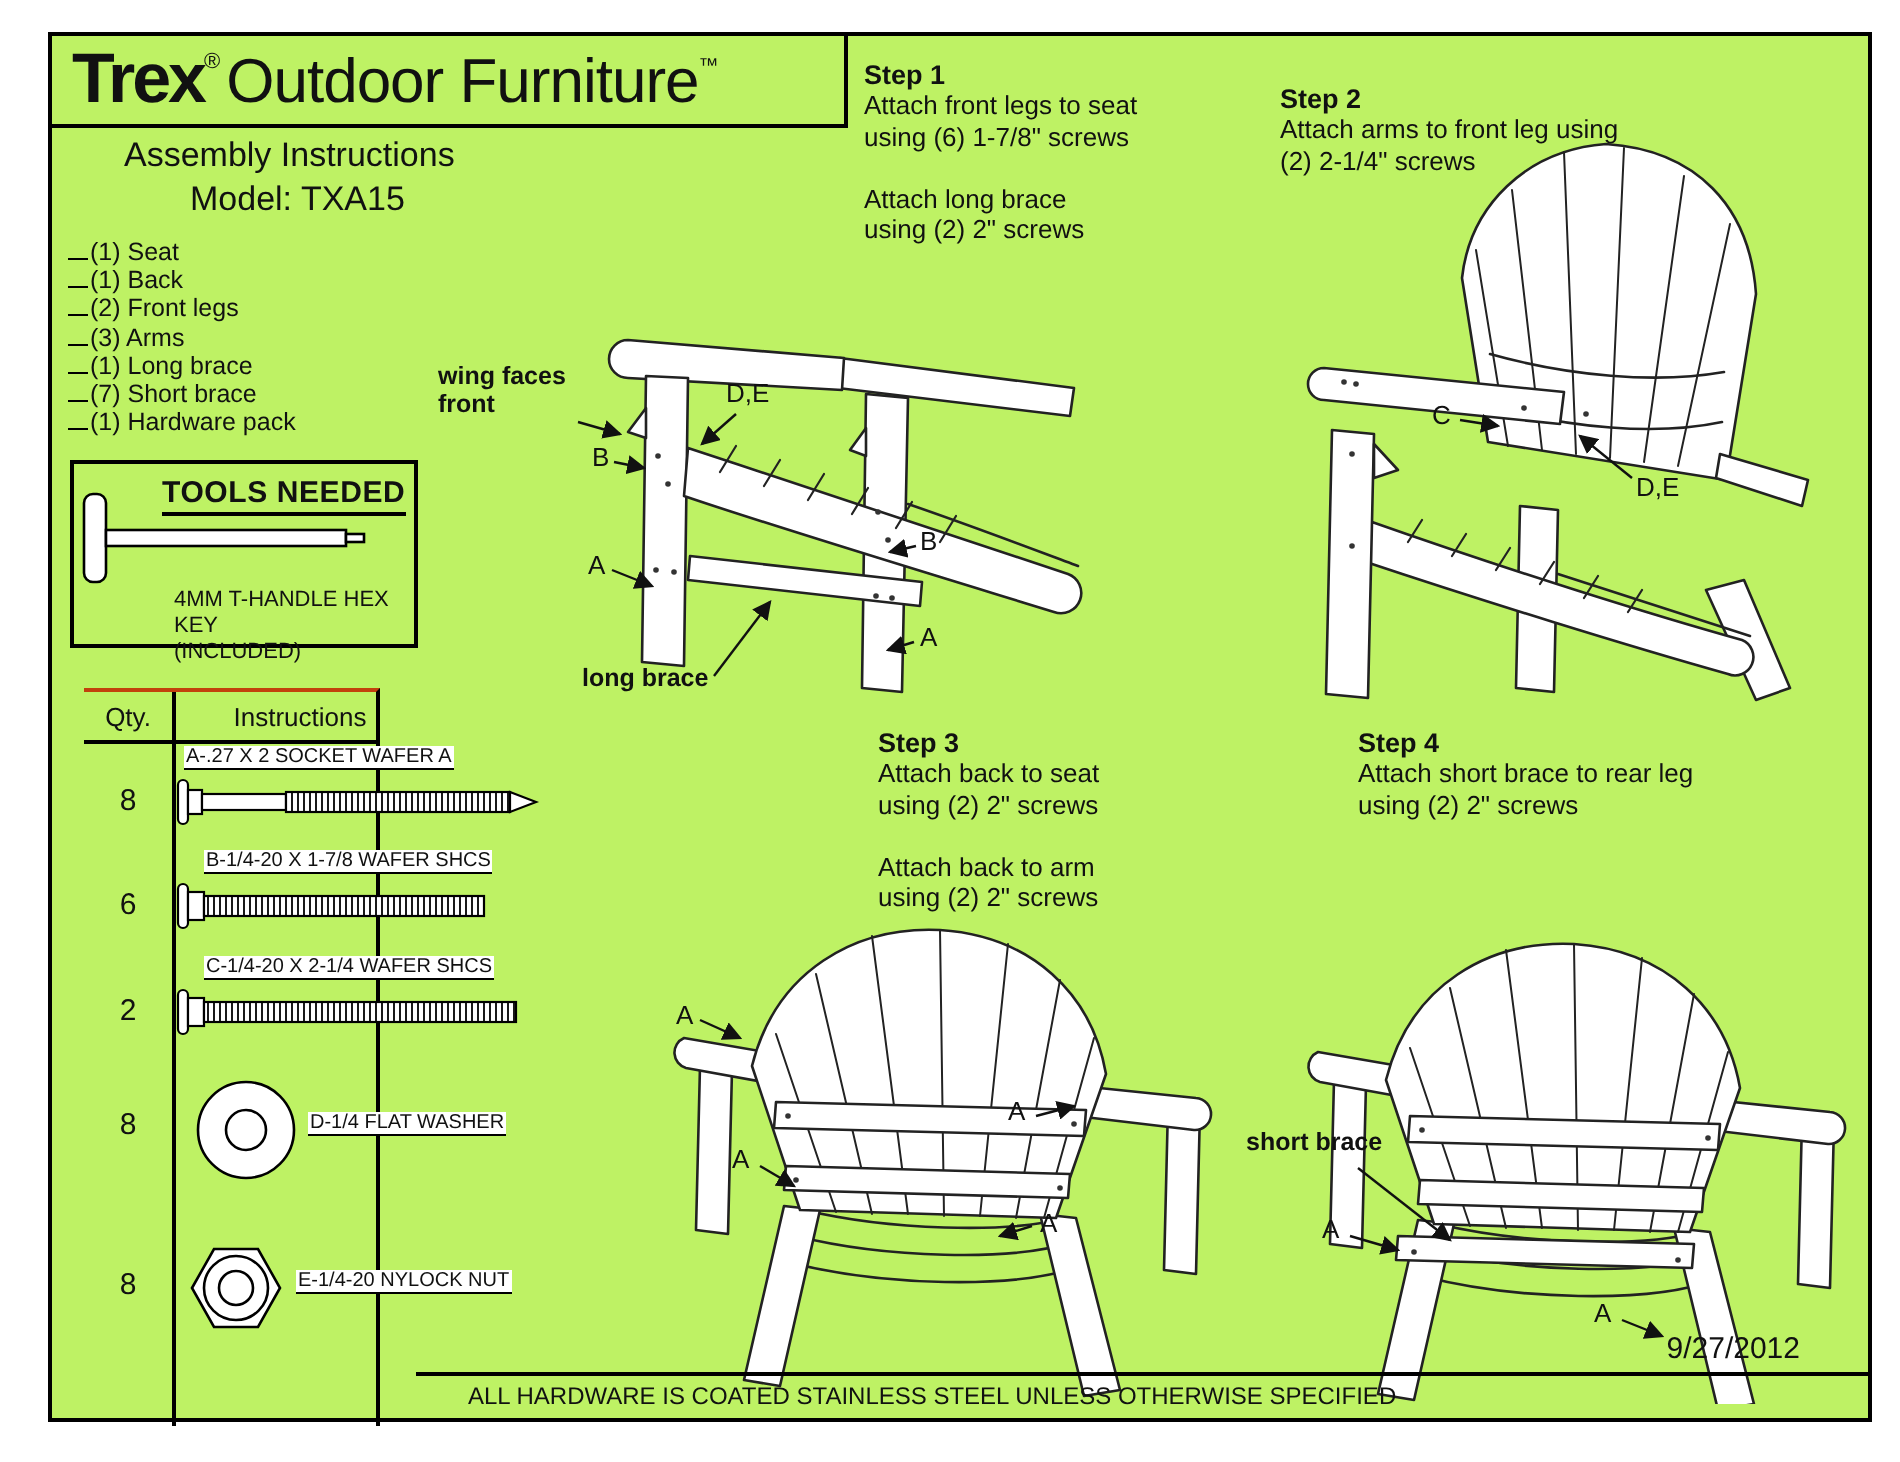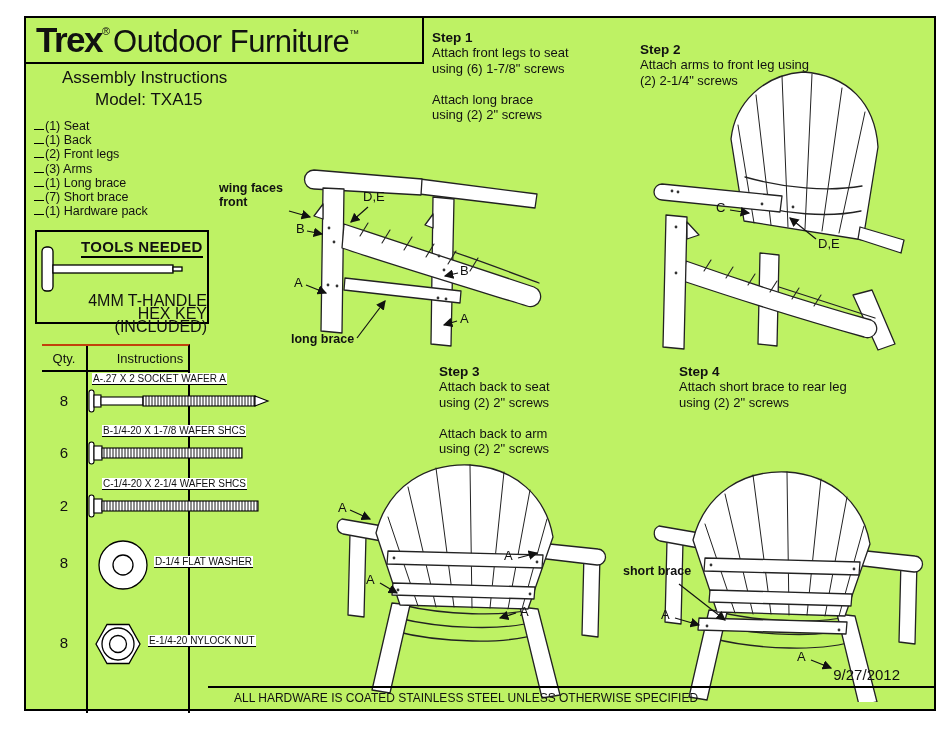--- a/index.html
+++ b/index.html
@@ -27,21 +27,21 @@
   .page-title { left:36px; top:50px;  font-size:17px; }
   .model-no   { left:36px; top:72px;  font-size:17px;margin-left:33px; }
   
   .parts { left:8px; top:101px; font-size:12.5px; line-height:14.2px; }
   .parts .blank { display:inline-block; width:10px; height:10px;
     border-bottom:1.2px solid #000; margin-right:1px; }
   
   .tools-box { left:9px; top:212px; width:174px; height:94px; border:2px solid #000; }
   .tools-head { position:absolute; left:44px; top:6px; font-size:15px; font-weight:bold;
     border-bottom:2px solid #000; padding-bottom:1px; letter-spacing:0.3px; }
-  .tools-text { position:absolute; left:50px; top:62px; font-size:16px; line-height:13px;text-align:right; }
+  .tools-text { position:absolute; left:50px; top:62px; font-size:11px; line-height:13px; }
   
   .hw-table { left:16px; top:326px; width:148px; height:369px;
     border-top:2px solid #c2410c; border-right:2px solid #000; }
   .hw-vline { position:absolute; left:44px; top:0; height:100%; border-left:2px solid #000; }
   .hw-head  { position:absolute; top:0; left:0; width:100%; height:26px;
     border-bottom:2px solid #000; font-size:13px; }
   .hw-head .q { position:absolute; left:0; top:5px; width:44px; text-align:center; }
   .hw-head .d { position:absolute; left:46px; right:-24px; top:5px; text-align:center; }
   .hw-qty   { position:absolute; left:0; width:44px; text-align:center; font-size:15px; }
   .hw-label { position:absolute; font-size:10px; white-space:nowrap;

